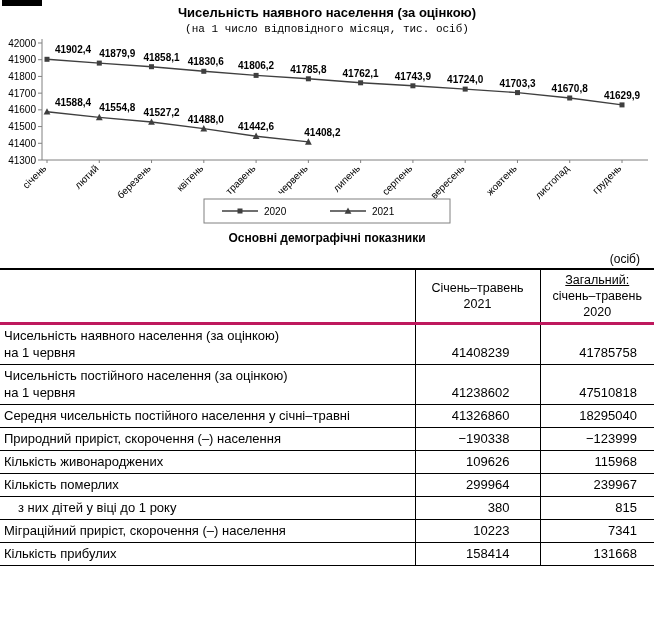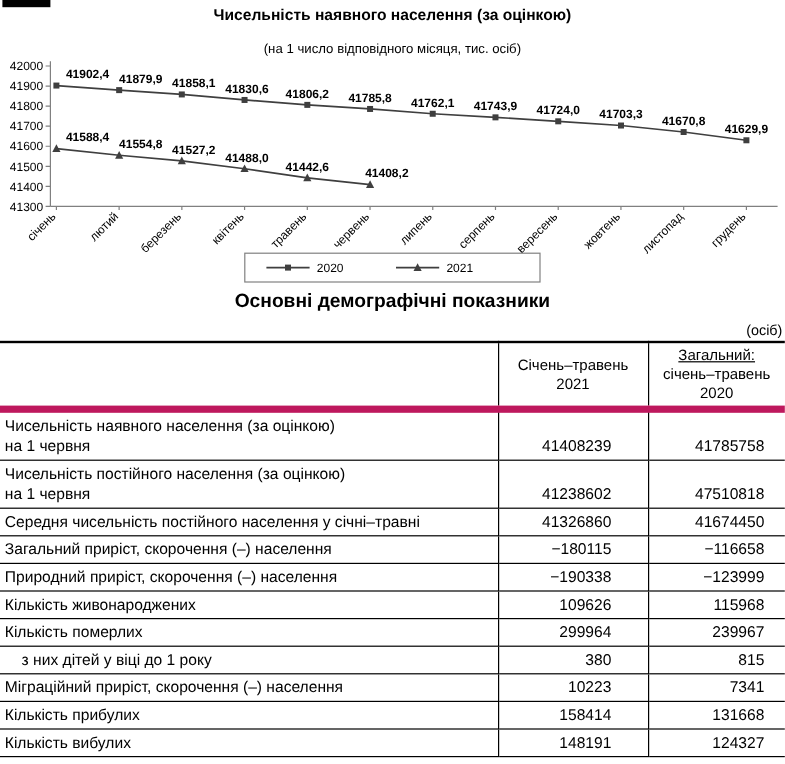--- a/index.html
+++ b/index.html
@@ -3,33 +3,33 @@
 <meta charset="utf-8">
 <style>
   * { margin:0; padding:0; box-sizing:border-box; }
   html,body { background:#fff; }
   body {
     width:654px; height:637px; position:relative; overflow:hidden;
     font-family:"Liberation Sans", sans-serif; color:#000;
   }
   #corner-mark { position:absolute; left:2px; top:0; width:40px; height:6px; background:#000; }
   .chart-title { text-align:center; padding-top:5px; font-size:13px; font-weight:bold; }
-  .chart-subtitle { text-align:center; font-size:11px; margin-top:15px; }
+  .chart-subtitle { text-align:center; font-size:11px; margin-top:3px;font-family:Liberation Mono, monospace; }
   #chart { display:block; }
   .ytick { font-size:10px; fill:#000; }
   .xtick { font-size:10px; fill:#000; }
   .dlabel { font-size:10px; font-weight:bold; fill:#000; }
   .lgtext { font-size:10px; fill:#000; }
-  .section-title { text-align:center; font-weight:bold; font-size:16px; margin-top:4px; }
-  .unit-note { text-align:right; font-size:12px; padding-right:2px; margin-top:7px; }
+  .section-title { text-align:center; font-weight:bold; font-size:12px; margin-top:4px; }
+  .unit-note { text-align:right; font-size:12px; padding-right:14px; margin-top:7px; }
   table {
     width:654px; table-layout:fixed; border-collapse:collapse;
     margin-top:2px; font-size:13px; border-top:2px solid #000;
   }
-  thead tr { border-bottom:6px solid #be185d; }
+  thead tr { border-bottom:3px solid #be185d; }
   tbody tr { border-bottom:1px solid #000; }
   th { font-weight:normal; font-size:12.5px; line-height:16px; text-align:center; vertical-align:middle; padding:2px; }
   th.vline, td.vline { border-left:1px solid #000; }
   tbody td { line-height:17px; padding:2px 4px 3px; vertical-align:bottom; }
   td.num { text-align:right; }
   td.num.c2 { padding-right:30px;margin-left:37px; }
   td.num.c3 { padding-right:17px; }
   td.indent { padding-left:18px;margin-top:11px; }
   .underline { text-decoration:underline; }
 </style>
@@ -169,28 +169,21 @@
           <div>на 1 червня</div>
         </td>
         <td class="num vline c2">41238602</td>
         <td class="num vline c3">47510818</td>
       </tr>
       <tr>
         <td>
           <div>Середня чисельність постійного населення у січні–травні</div>
         </td>
         <td class="num vline c2">41326860</td>
-        <td class="num vline c3">41674450</td>
-      </tr>
-      <tr>
-        <td>
-          <div>Загальний приріст, скорочення (–) населення</div>
-        </td>
-        <td class="num vline c2">−180115</td>
-        <td class="num vline c3">−116658</td>
+        <td class="num vline c3">18295040</td>
       </tr>
       <tr>
         <td>
           <div>Природний приріст, скорочення (–) населення</div>
         </td>
         <td class="num vline c2">−190338</td>
         <td class="num vline c3">−123999</td>
       </tr>
       <tr>
         <td>
@@ -220,21 +213,14 @@
         <td class="num vline c2">10223</td>
         <td class="num vline c3">7341</td>
       </tr>
       <tr>
         <td>
           <div>Кількість прибулих</div>
         </td>
         <td class="num vline c2">158414</td>
         <td class="num vline c3">131668</td>
       </tr>
-      <tr>
-        <td>
-          <div>Кількість вибулих</div>
-        </td>
-        <td class="num vline c2">148191</td>
-        <td class="num vline c3">124327</td>
-      </tr>
     </tbody>
 </table>
 
 </body></html>

